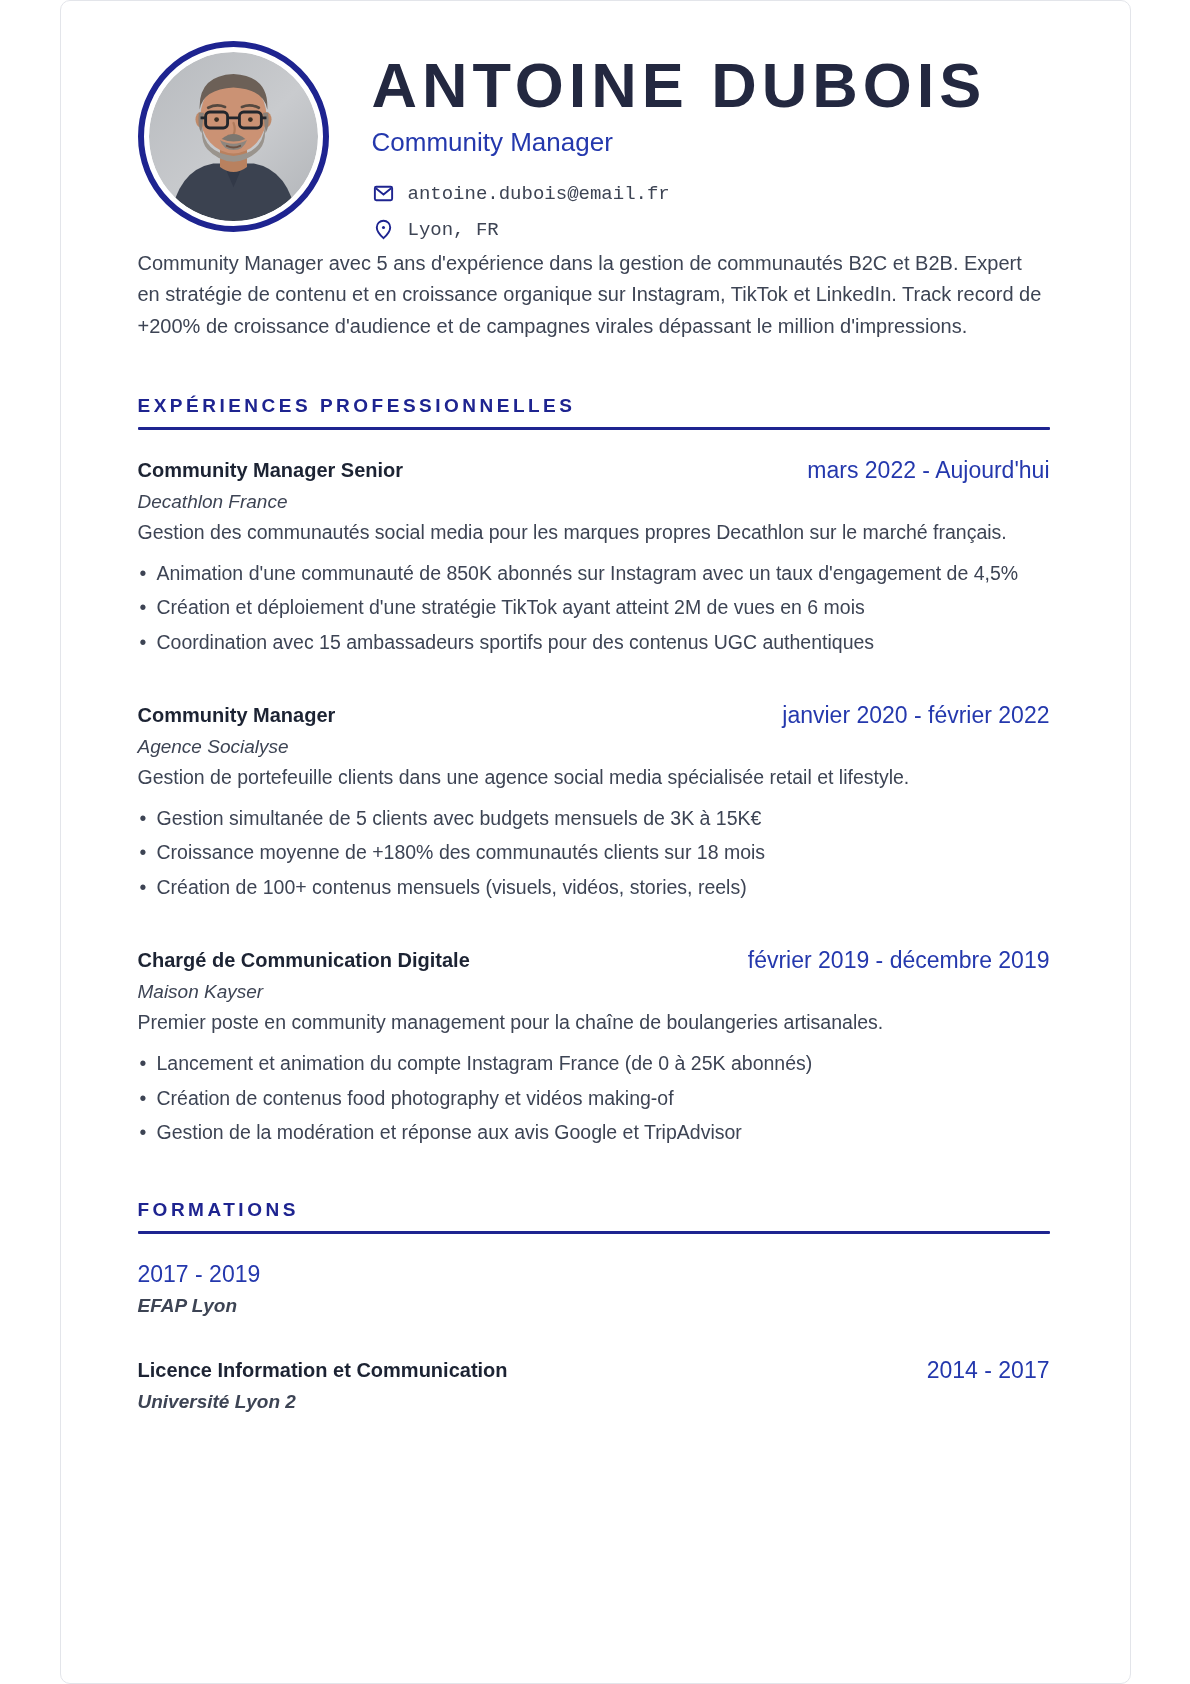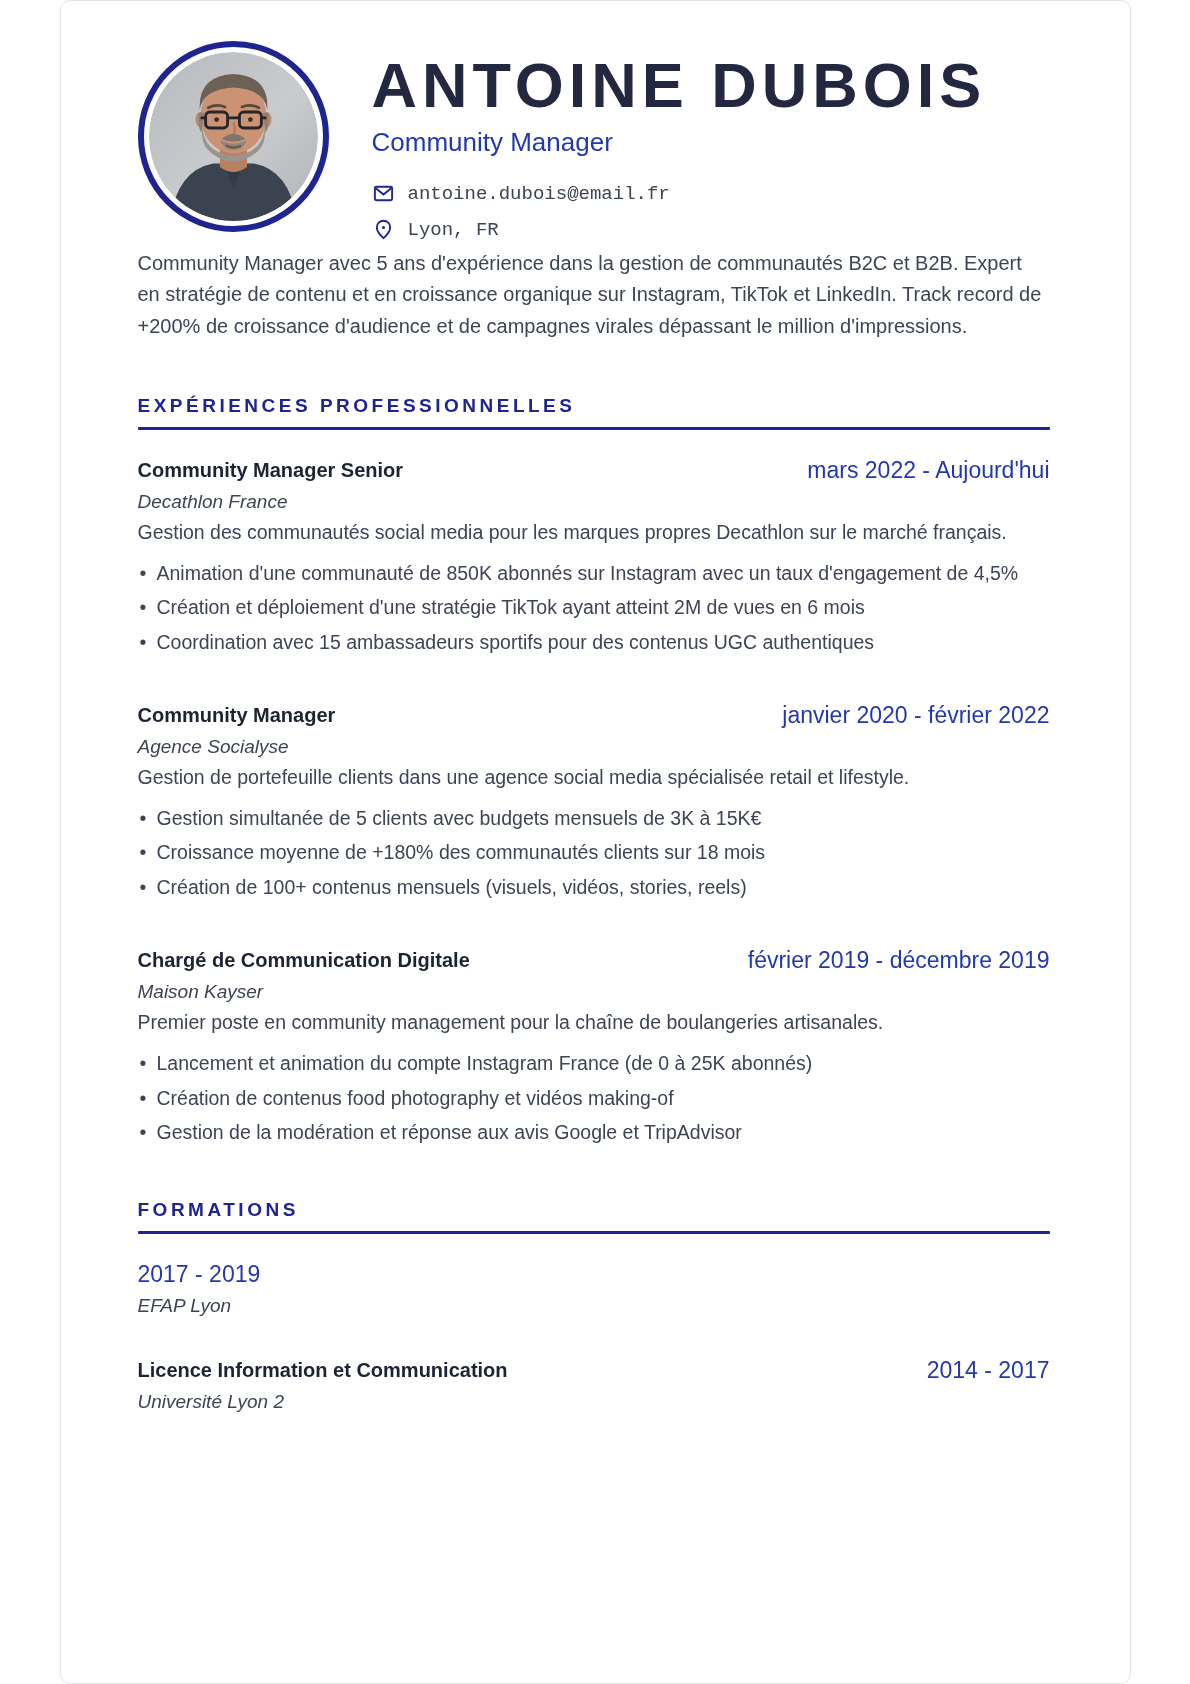--- a/index.html
+++ b/index.html
@@ -150,20 +150,21 @@
     color:var(--body);
   }
   
   .edu{margin-top:27px;}
   .edu + .edu{margin-top:40px;}
   .school{
     margin-top:7px;
     font-size:19px;
     font-style:italic;
     color:var(--body);
+    font-weight:bold;
   }
 </style>
 </head>
 <body>
 
 <div class="page">
 
   <header class="header">
 
     <div class="photo">

